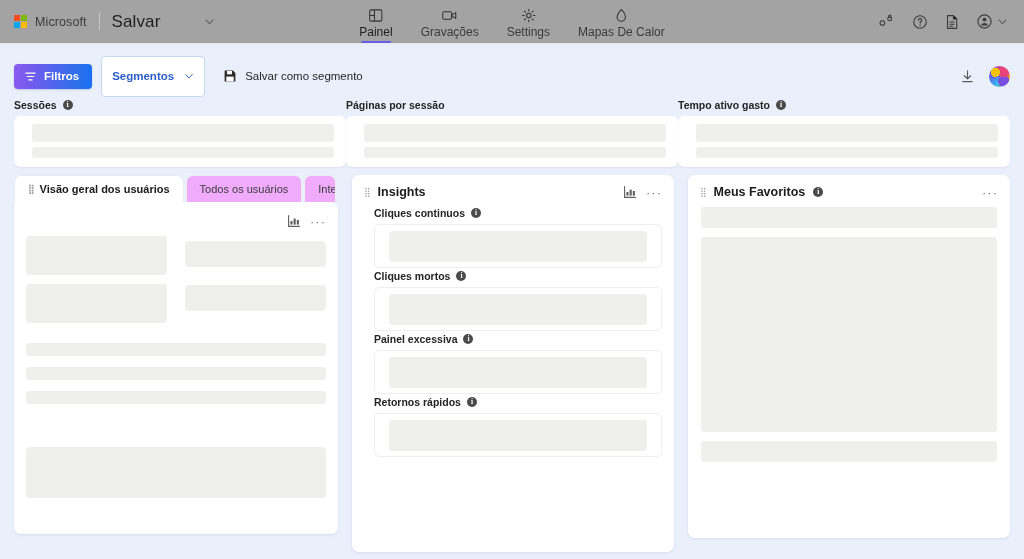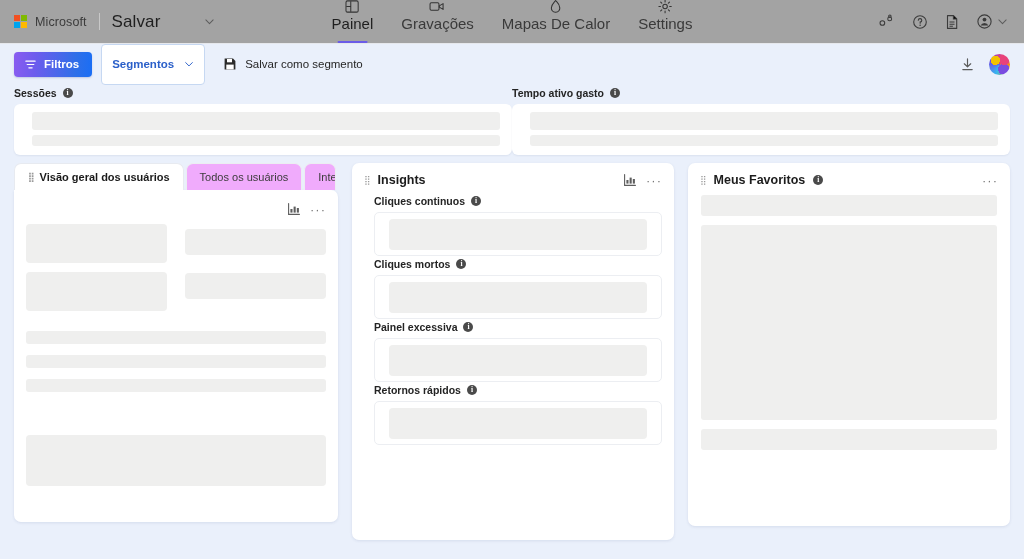--- a/index.html
+++ b/index.html
@@ -34,34 +34,34 @@
   .app-name { font-size: 17px; color: #1f1f1f; letter-spacing: .1px; }
   .brand-chev { margin-left: 36px; color: #5c5c5c; font-size: 11px; display: flex; align-items: center; cursor: pointer; }
 
   .nav { display: flex; gap: 2px; position: absolute; left: 50%; transform: translateX(-50%); height: 100%; align-items: flex-end; }
   .nav-item {
     display: flex; flex-direction: column; align-items: center; justify-content: flex-end;
     padding: 2px 13px 1px; cursor: pointer; min-width: 56px; height: 100%;
     position: relative;
   }
   .nav-ico { height: 17px; display: flex; align-items: center; justify-content: center; color: #333; margin-bottom: 1px; }
-  .nav-lbl { font-size: 15px; color: #3a3a3a; white-space: nowrap; padding-bottom: 10px; }
+  .nav-lbl { font-size: 12px; color: #3a3a3a; white-space: nowrap; padding-bottom: 3px; }
   .nav-item.active .nav-lbl { color: #1f1f1f; }
   .nav-item.active::after {
     content: ""; position: absolute; bottom: 0; left: 50%; transform: translateX(-50%);
     width: 30px; height: 2px; background: #6b5ce7; border-radius: 2px;
   }
   .topright { margin-left: auto; display: flex; align-items: center; gap: 17px; padding-right: 16px; }
   .tr-ico { color: #3b3b3b; display: flex; align-items: center; cursor: pointer; }
   .acct { display: flex; align-items: center; gap: 4px; cursor: pointer; }
 
   
   .toolbar {
     height: 40px; display: flex; align-items: center; gap: 9px;
-    padding: 0 14px; position: relative; z-index: 4;
+    padding: 0 14px; position: relative; z-index: 4; margin-top: 12px;
   }
   .btn-filtros {
     display: flex; align-items: center; gap: 7px;
     background: linear-gradient(95deg,#8a5cf0 0%, #6c5ced 28%, #2f6fe8 78%, #1a6ef5 100%);
     color: #fff; border: none; border-radius: 4px; height: 25px; padding: 0 13px 0 10px;
     font-size: 11.5px; font-family: inherit; cursor: pointer; font-weight: 600;
     box-shadow: 0 1px 2px rgba(40,60,140,.22);
   }
   .btn-seg {
     display: flex; align-items: center; gap: 10px;
@@ -201,34 +201,34 @@
       <span class="nav-ico">
         <svg width="17" height="15" viewBox="0 0 18 16">
             <rect x="1.5" y="4" width="9.5" height="8" rx="1.4" fill="none" stroke="#333" stroke-width="1.1"></rect>
             <path d="M11.4 7.3 L15.4 4.9 v6.2 l-4-2.4z" fill="none" stroke="#333" stroke-width="1.1" stroke-linejoin="round"></path>
           </svg>
       </span>
       <span class="nav-lbl">Gravações</span>
     </div>
     <div class="nav-item">
       <span class="nav-ico">
-        <svg width="14" height="15" viewBox="0 0 14 16">
-            <path d="M7 1.6c2.2 2.6 4.3 4 4.3 7.1A4.3 4.3 0 0 1 7 14.2a4.3 4.3 0 0 1-4.3-5.5C2.7 6 5 4.3 7 1.6z" fill="none" stroke="#333" stroke-width="1.1" stroke-linejoin="round"></path>
-          </svg>
-      </span>
-      <span class="nav-lbl">Mapas De Calor</span>
-    </div>
-    <div class="nav-item">
-      <span class="nav-ico">
         <svg width="15" height="15" viewBox="0 0 16 16">
             <circle cx="8" cy="8" r="2.4" fill="none" stroke="#333" stroke-width="1.1"></circle>
             <path d="M8 1.4v1.7M8 12.9v1.7M1.4 8h1.7M12.9 8h1.7M3.3 3.3l1.2 1.2M11.5 11.5l1.2 1.2M12.7 3.3l-1.2 1.2M4.5 11.5l-1.2 1.2" stroke="#333" stroke-width="1.1" stroke-linecap="round"></path>
           </svg>
       </span>
       <span class="nav-lbl">Settings</span>
+    </div>
+    <div class="nav-item">
+      <span class="nav-ico">
+        <svg width="14" height="15" viewBox="0 0 14 16">
+            <path d="M7 1.6c2.2 2.6 4.3 4 4.3 7.1A4.3 4.3 0 0 1 7 14.2a4.3 4.3 0 0 1-4.3-5.5C2.7 6 5 4.3 7 1.6z" fill="none" stroke="#333" stroke-width="1.1" stroke-linejoin="round"></path>
+          </svg>
+      </span>
+      <span class="nav-lbl">Mapas De Calor</span>
     </div>
   </div>
 
   <div class="topright">
     <span class="tr-ico">
       <svg width="17" height="15" viewBox="0 0 18 16">
           <circle cx="4.6" cy="9.6" r="2.5" fill="none" stroke="#3b3b3b" stroke-width="1.1"></circle>
           <circle cx="12.4" cy="5.2" r="2.1" fill="none" stroke="#3b3b3b" stroke-width="1.1"></circle>
           <circle cx="12.6" cy="2.4" r="1.3" fill="none" stroke="#3b3b3b" stroke-width="1.1"></circle>
         </svg>
@@ -301,20 +301,29 @@
     </span>
     <span class="copilot"></span>
   </div>
 </div>
 
 <div class="kpi-row">
   <div class="kpi">
     <div class="kpi-head">
       <span class="kpi-title">Sessões</span>
       <span class="info">i</span>
+    </div>
+    <div class="kpi-card">
+      <div class="sk dots sk-a"></div>
+      <div class="sk dots sk-b"></div>
+    </div>
+  </div>
+  <div class="kpi">
+    <div class="kpi-head">
+      <span class="kpi-title">Páginas por sessão</span>
     </div>
     <div class="kpi-card">
       <div class="sk dots sk-a"></div>
       <div class="sk dots sk-b"></div>
     </div>
   </div>
   <div class="kpi">
     <div class="kpi-head">
       <span class="kpi-title">Tempo ativo gasto</span>
       <span class="info">i</span>

